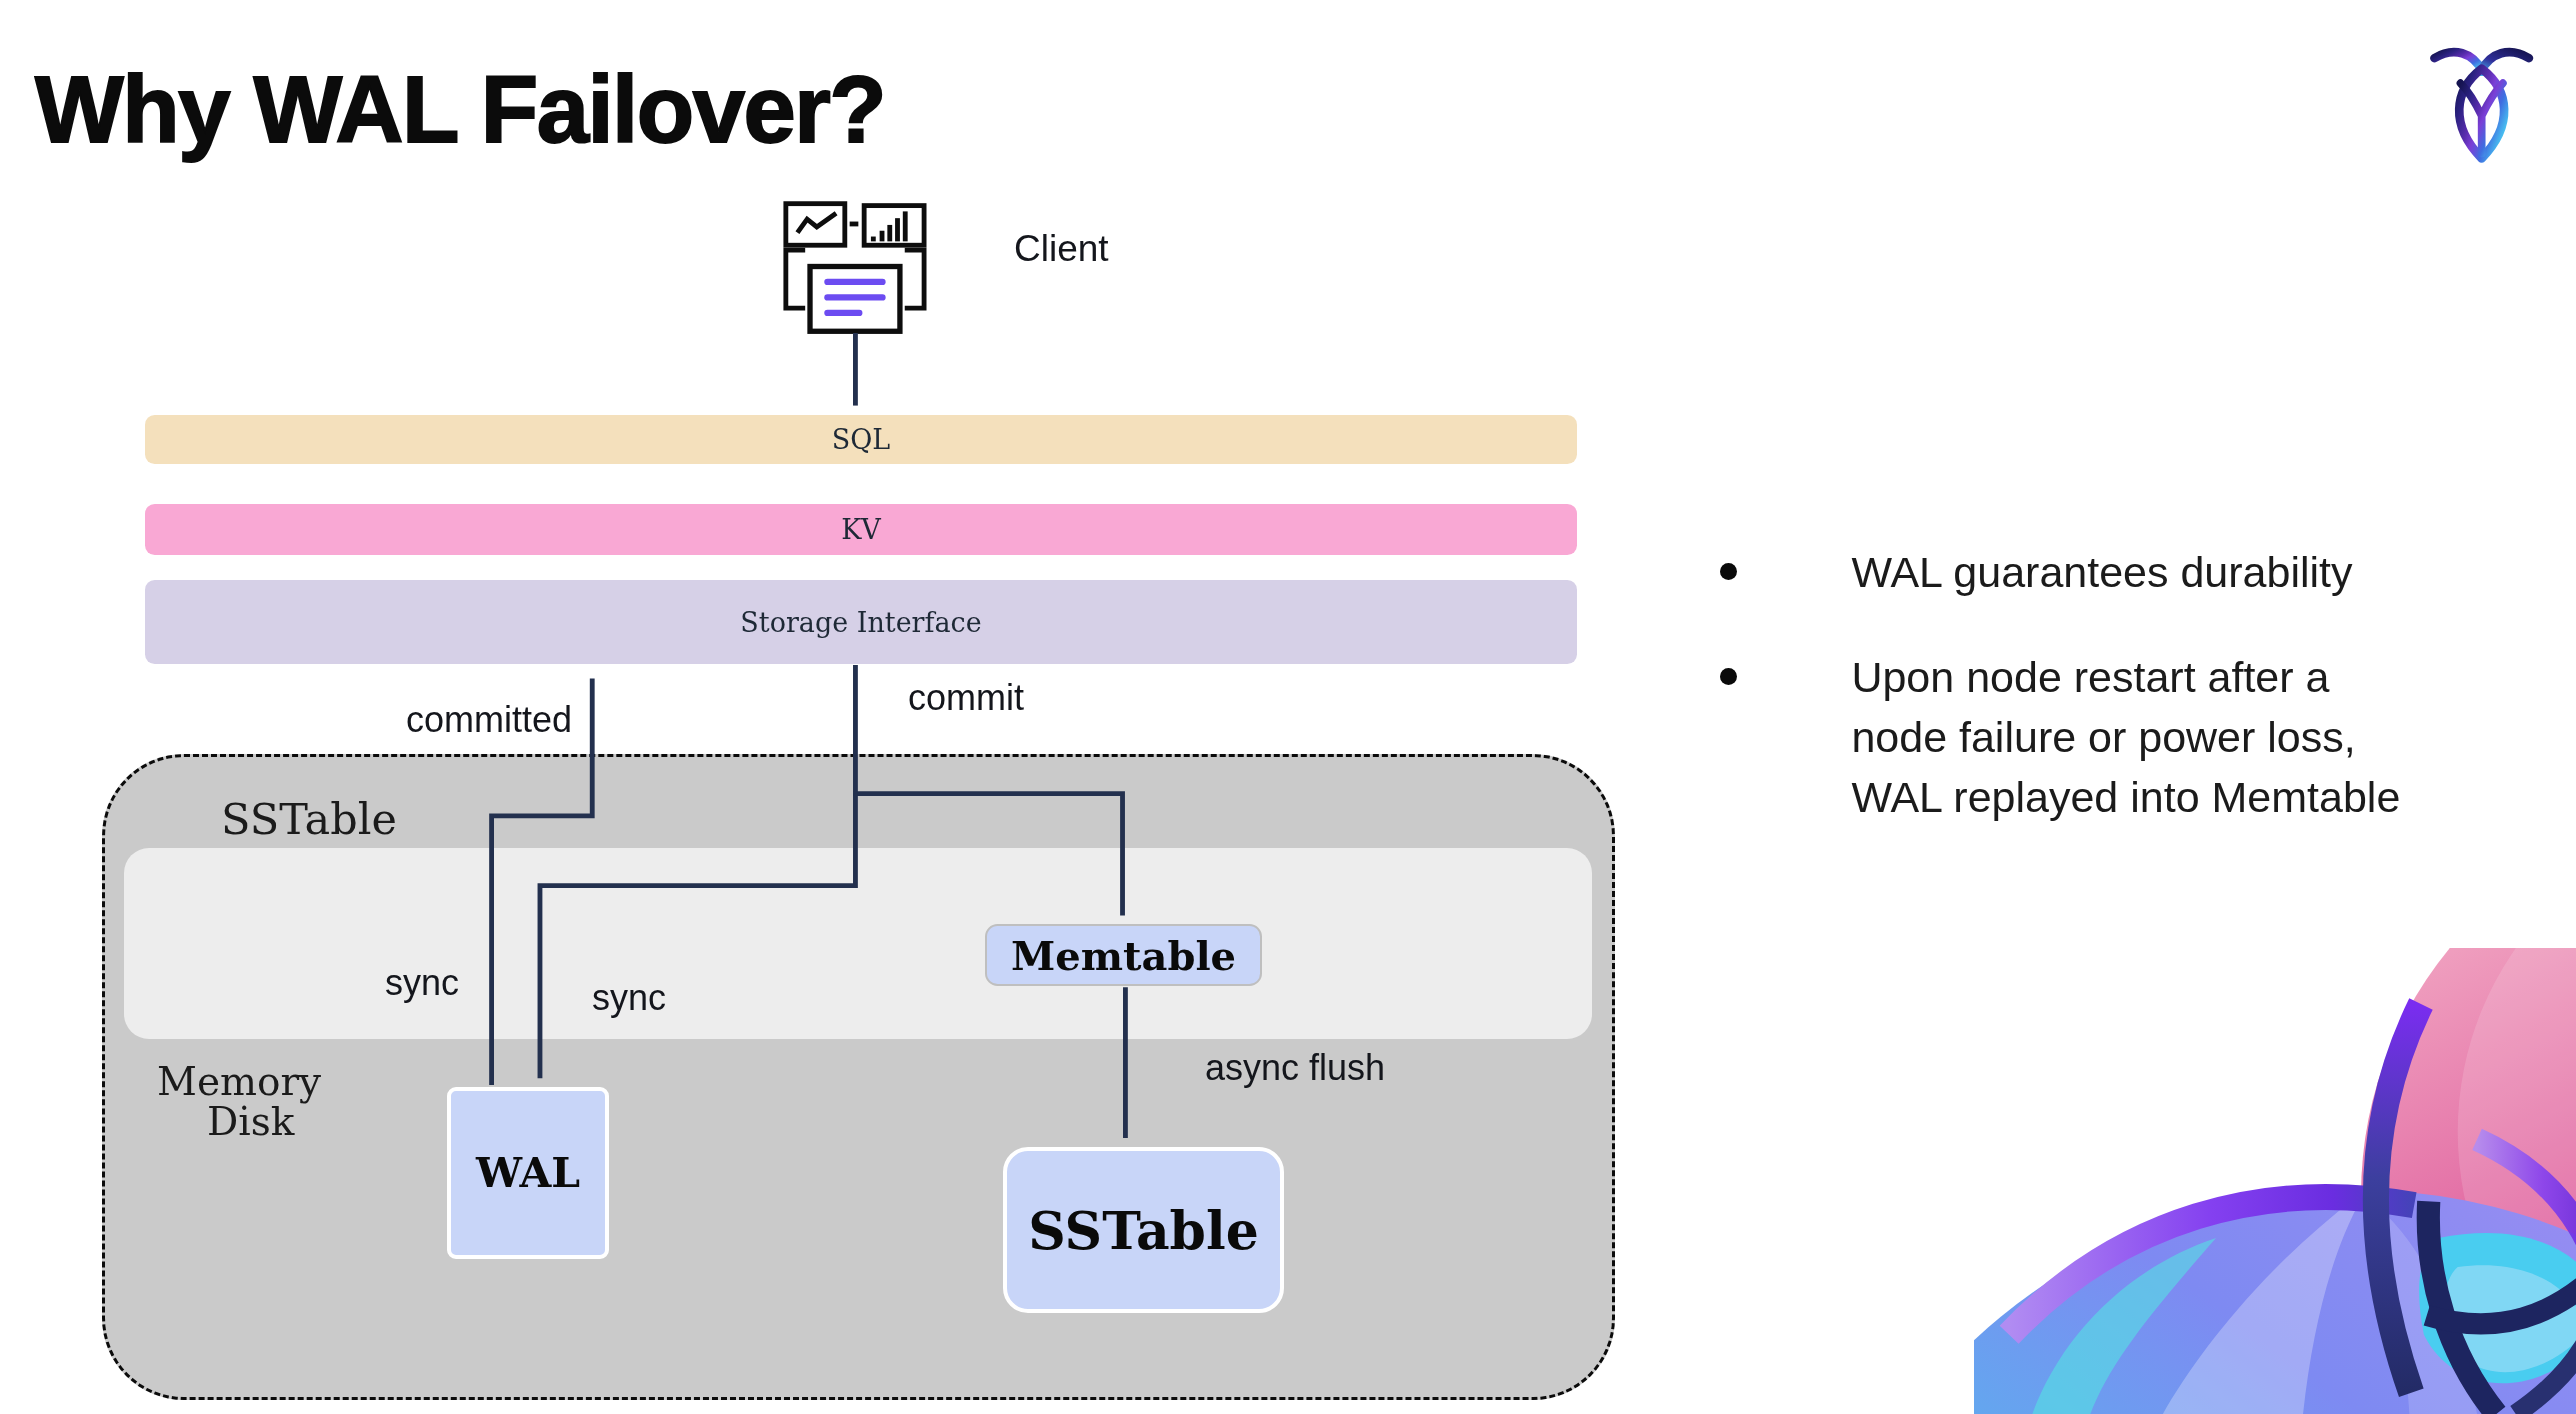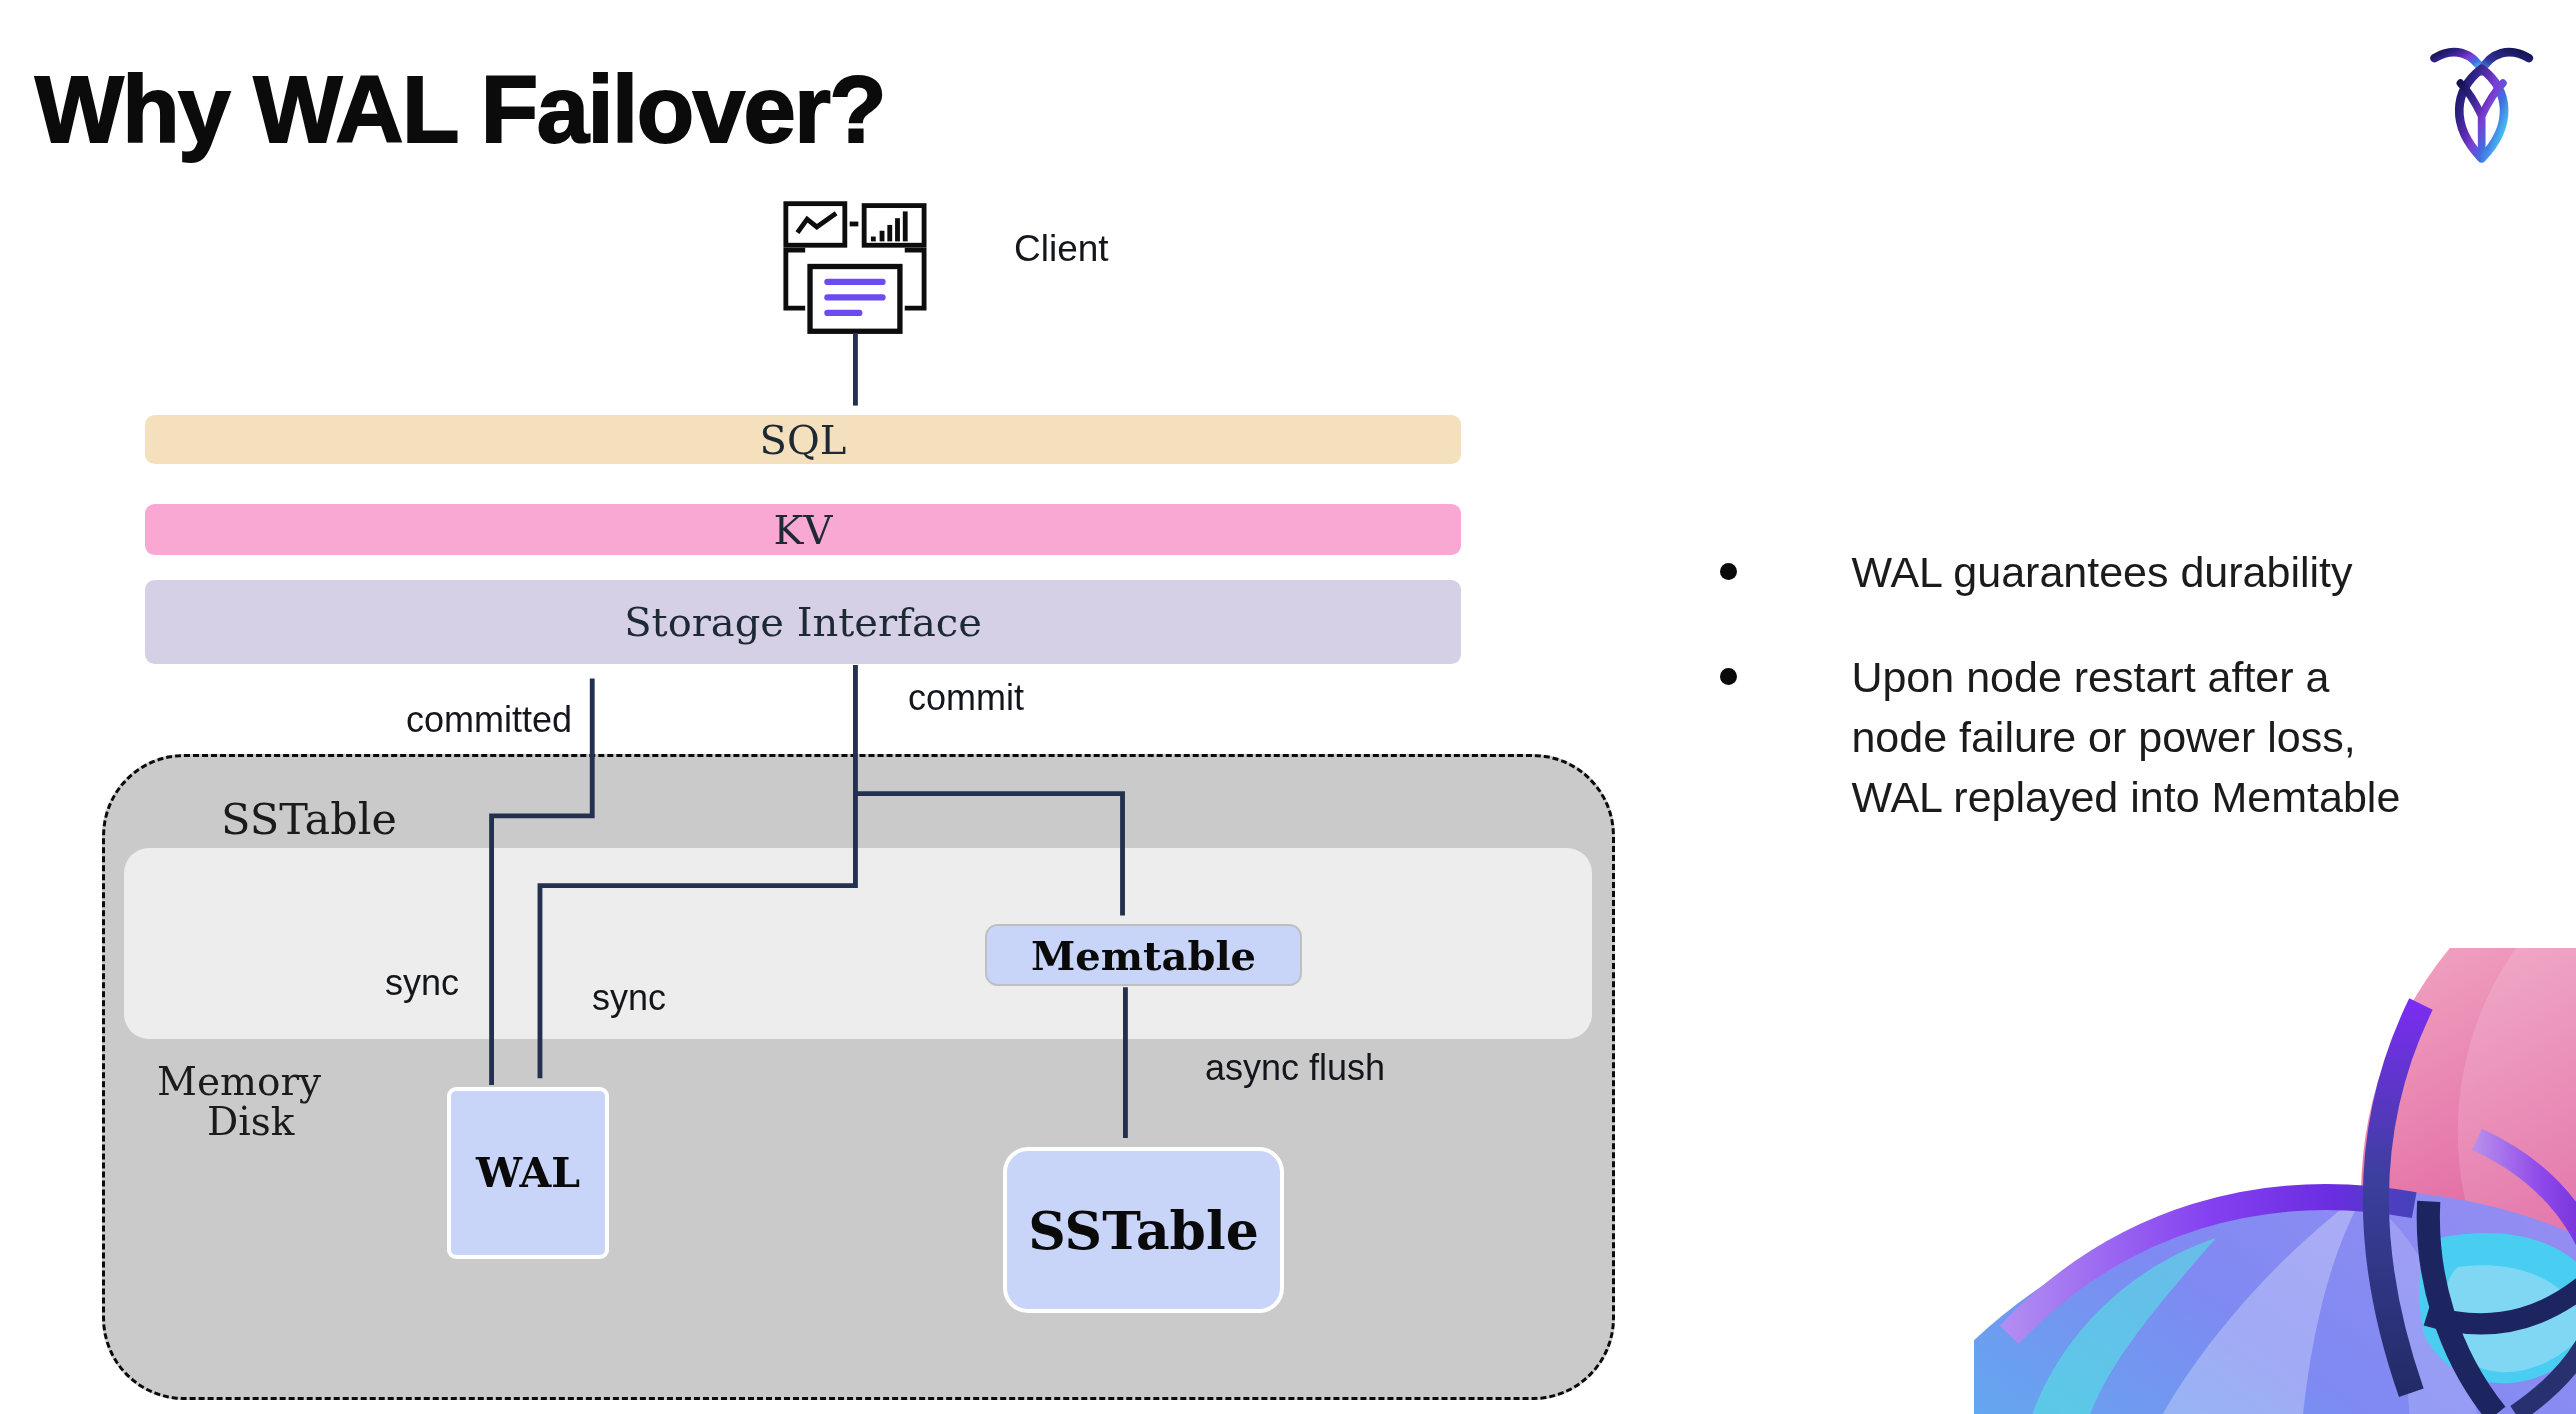--- a/index.html
+++ b/index.html
@@ -3,22 +3,22 @@
 <meta charset="utf-8">
 <style>
   html,body{margin:0;padding:0;background:#fff;}
   body{width:2576px;height:1415px;position:relative;overflow:hidden;
        font-family:"Liberation Sans",sans-serif;-webkit-font-smoothing:antialiased;}
   .abs{position:absolute;}
   
   .title{left:35px;top:56px;font-size:94px;font-weight:700;color:#0b0b0b;
          letter-spacing:-1.5px;-webkit-text-stroke:1.9px #0b0b0b;white-space:nowrap;}
   
-  .layer{left:145px;width:1316px;border-radius:9.7px;display:flex;align-items:center;justify-content:center;
-         font-family:"DejaVu Serif",serif;font-size:40px;color:#1e2936;}
+  .layer{left:145px;width:1432px;border-radius:9.7px;display:flex;align-items:center;justify-content:center;
+         font-family:"DejaVu Serif",serif;font-size:27px;color:#1e2936;}
   .layer.sql{top:415px;height:49px;}
   .layer.kv{top:504px;height:51px;}
   .layer.storage{top:580px;height:84px;}
   
   .pebble{left:102px;top:754px;width:1513px;height:646px;border:3.9px dashed #0b0b0b;border-radius:82px;box-sizing:border-box;}
   .memoryband{left:124px;top:848px;width:1468px;height:191px;border-radius:25px;}
   .rlabel{font-family:"DejaVu Serif",serif;color:#1b1b1b;white-space:nowrap;}
   .lbl-pebble{left:221px;top:794px;font-size:43px;}
   .lbl-memory{left:157px;top:1012px;font-size:39px;margin-top:47px;}
   .lbl-disk{left:207px;top:1099px;font-size:39px;}
@@ -26,21 +26,21 @@
   .elabel{font-size:36px;color:#14161c;white-space:nowrap;}
   .lbl-client{left:1014px;top:228px;font-size:37px;}
   .lbl-committed{left:406px;top:699px;}
   .lbl-commit{left:908px;top:677px;}
   .lbl-sync-a{left:385px;top:962px;}
   .lbl-sync-b{left:592px;top:977px;}
   .lbl-async{left:1205px;top:1047px;}
   
   .node{display:flex;align-items:center;justify-content:center;box-sizing:border-box;
         font-family:"DejaVu Serif",serif;font-weight:700;color:#0a0a0a;}
-  .node.memtable{left:985px;top:924px;width:317px;height:62px;border:2.9px solid #bfbfbf;border-radius:12.6px;font-size:40px;}
+  .node.memtable{left:985px;top:924px;width:277px;height:62px;border:2.9px solid #bfbfbf;border-radius:12.6px;font-size:40px;}
   .node.wal{left:447px;top:1087px;width:162px;height:172px;border:4.8px solid #fff;border-radius:9px;font-size:41px;}
   .node.sstable{left:1003px;top:1147px;width:281px;height:166px;border:4.8px solid #fff;border-radius:25px;font-size:52px;}
   
   .bullets{left:1720px;top:542px;width:813px;list-style:none;margin:0;padding:0;}
   .bullets li{display:flex;gap:114px;font-size:43px;line-height:60px;color:#1b1b1b;}
   .bullets li + li{margin-top:45px;}
   .bullets .dot{flex:0 0 17.4px;width:17.4px;height:17.4px;border-radius:50%;background:#0a0a0a;margin-top:21px;}
   .bullets .btxt{white-space:pre-line;}
   
   svg.full{left:0;top:0;pointer-events:none;}

